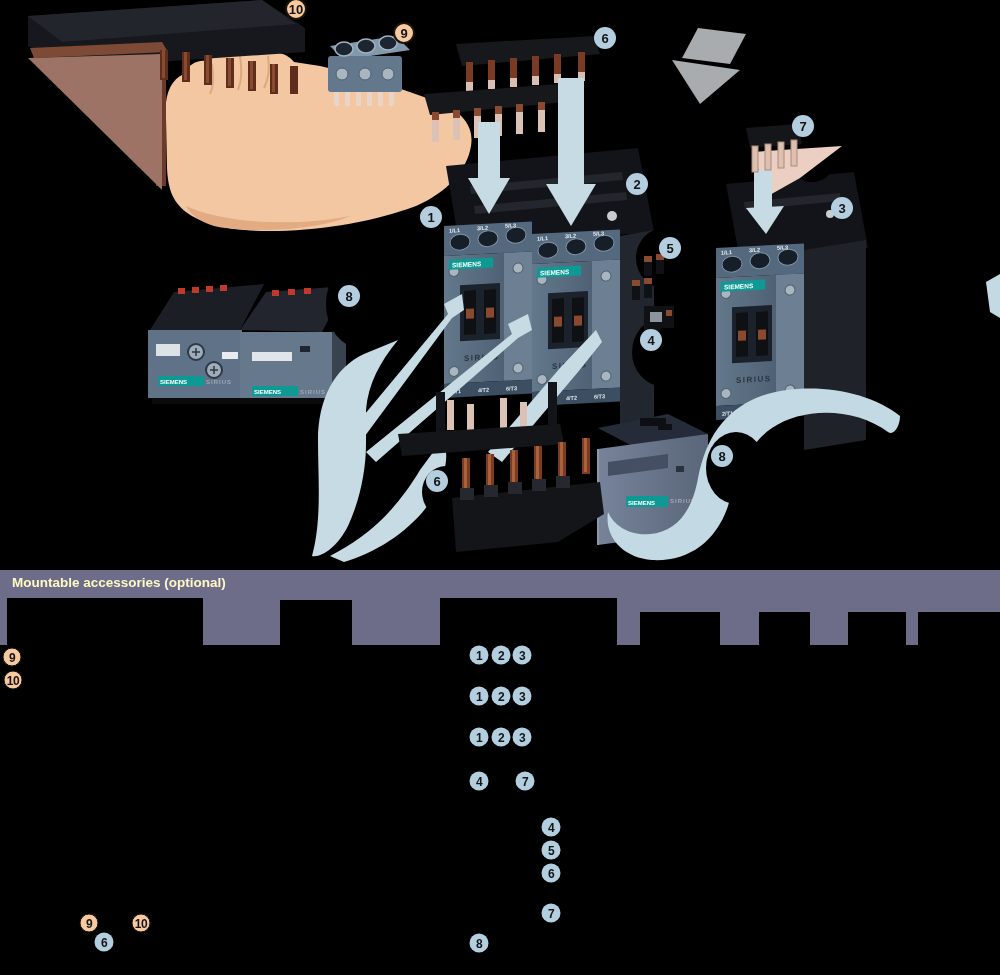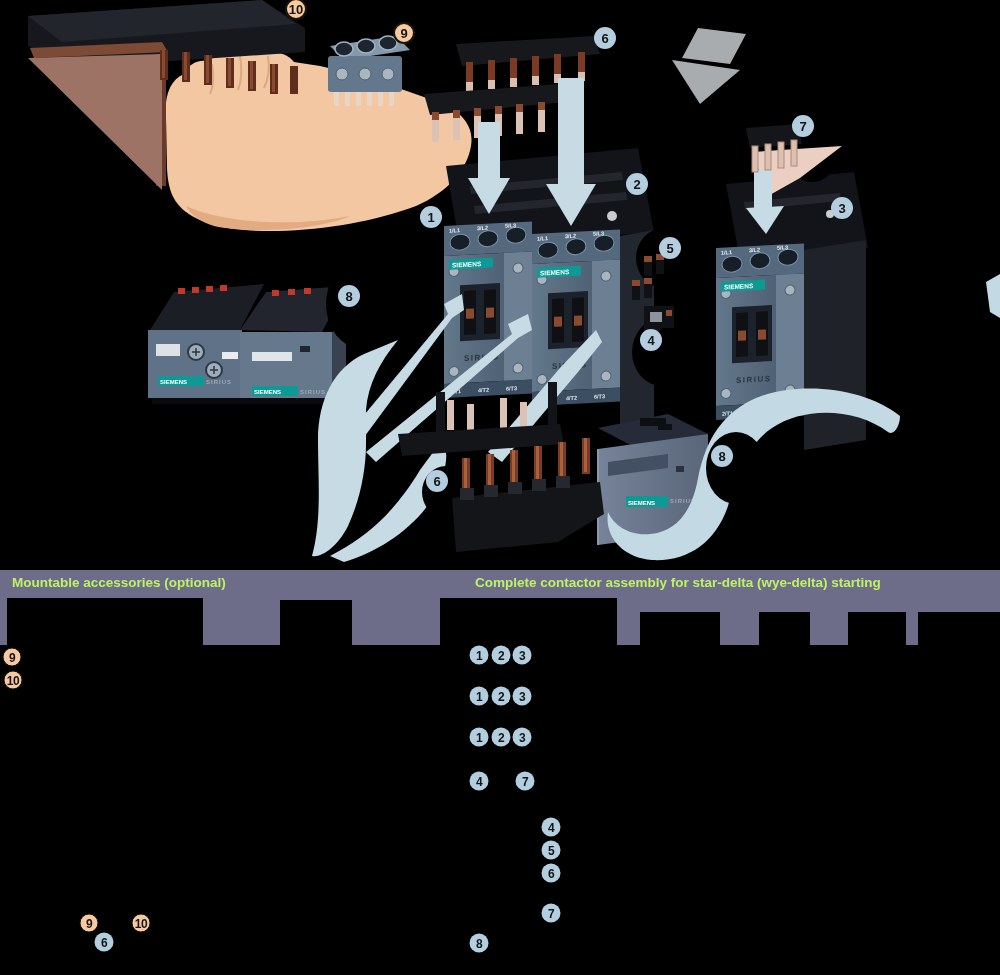--- a/index.html
+++ b/index.html
@@ -8,21 +8,21 @@
   .stage{position:absolute;left:0;top:0;width:1000px;height:570px;}
   
   .callout{position:absolute;width:22px;height:22px;border-radius:50%;
            display:flex;align-items:center;justify-content:center;
            font:bold 13px "Liberation Sans",sans-serif;color:#141414;
            transform:translate(-50%,-50%);box-sizing:border-box;z-index:30;}
   .callout.blue{background:#b5cedf;}
   .callout.orange{background:#f8caa0;border:2px solid #1a140d;}
   
   .band{position:absolute;left:0;top:570px;width:1000px;height:75px;background:#6d6d89;z-index:5;}
-  .band-title{position:absolute;top:5px;font:bold 13.5px "Liberation Sans",sans-serif;color:#bef264;white-space:nowrap;}
+  .band-title{position:absolute;top:5px;font:bold 13.5px "Liberation Sans",sans-serif;color:#fef9c3;white-space:nowrap;}
   .sil{position:absolute;background:#000;z-index:6;}
   
   .lg{position:absolute;width:19px;height:19px;border-radius:50%;
       display:flex;align-items:center;justify-content:center;
       font:bold 12px "Liberation Sans",sans-serif;color:#141414;
       transform:translate(-50%,-50%);box-sizing:border-box;z-index:10;letter-spacing:-0.5px;}
   .lg.blue{background:#b3cfdf;}
   .lg.orange{background:#f7c9a0;border:1.5px solid #1a140d;}
   
   .t5{font:bold 5.5px "Liberation Sans",sans-serif;fill:#e9eef3;}
@@ -406,21 +406,20 @@
   <span class="callout blue" style="left:431px;top:217px">1</span>
   <span class="callout blue" style="left:842px;top:208px">3</span>
   <span class="callout blue" style="left:670px;top:248px">5</span>
   <span class="callout blue" style="left:651px;top:340px">4</span>
   <span class="callout blue" style="left:349px;top:296px">8</span>
   <span class="callout blue" style="left:722px;top:456px">8</span>
   <span class="callout blue" style="left:437px;top:481px">6</span>
 
   <div class="band">
     <div class="band-title" style="left:12px">Mountable accessories (optional)</div>
-    <div class="band-title" style="left:475px">Complete contactor assembly for star-delta (wye-delta) starting</div>
   </div>
 
   <div class="sil" style="left:7px;top:598px;width:196px;height:47px"></div>
   <div class="sil" style="left:280px;top:600px;width:72px;height:45px"></div>
   <div class="sil" style="left:440px;top:598px;width:177px;height:47px"></div>
   <div class="sil" style="left:640px;top:612px;width:80px;height:33px"></div>
   <div class="sil" style="left:759px;top:612px;width:51px;height:33px"></div>
   <div class="sil" style="left:848px;top:612px;width:58px;height:33px"></div>
   <div class="sil" style="left:918px;top:612px;width:82px;height:33px"></div>
 

